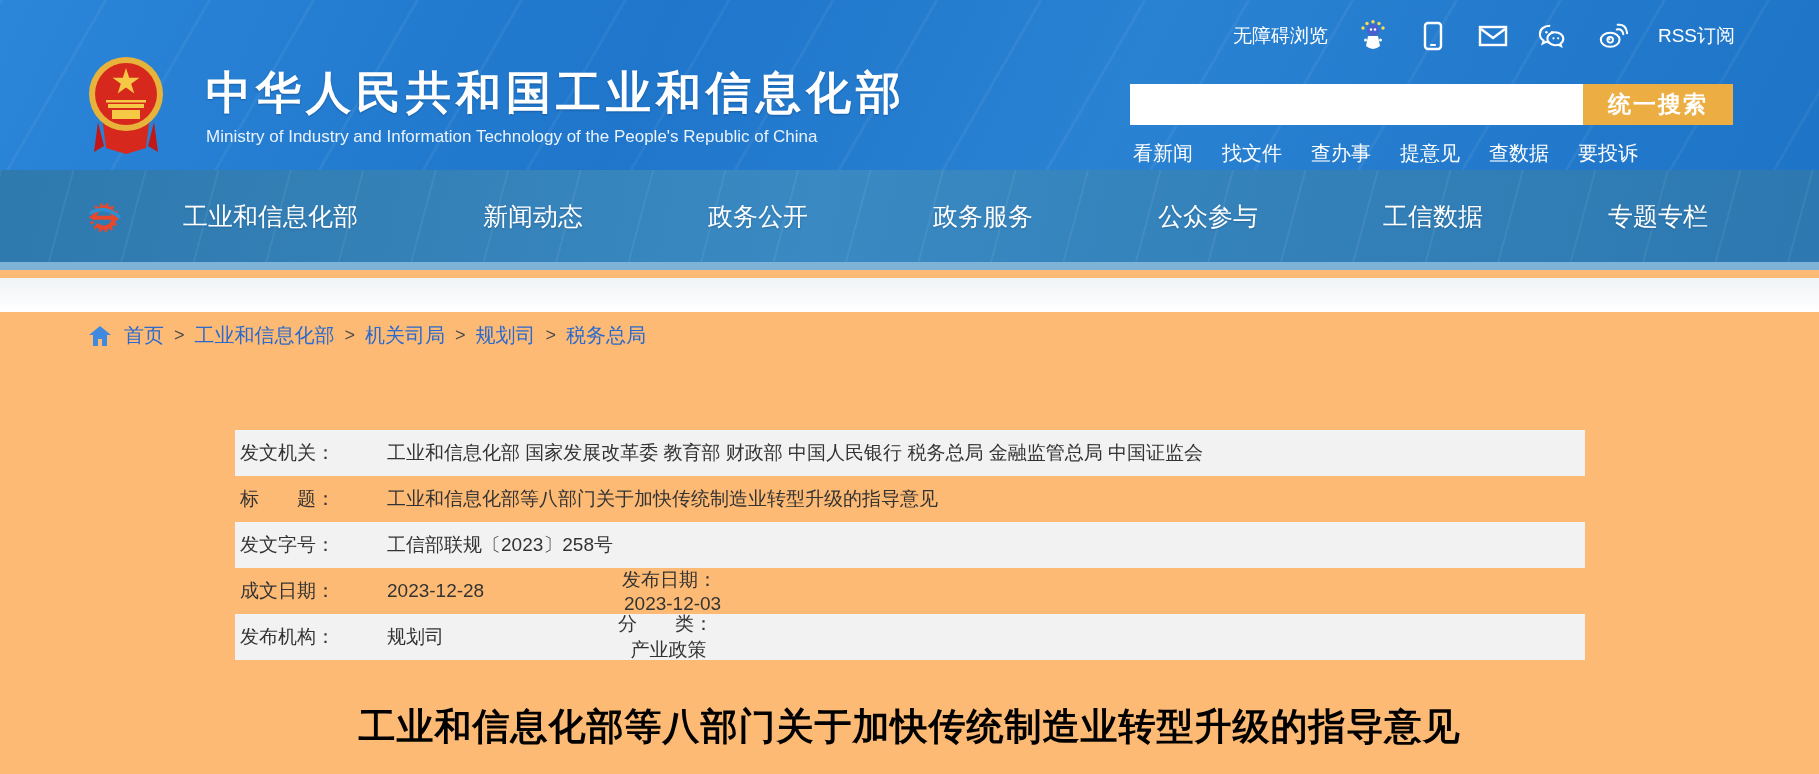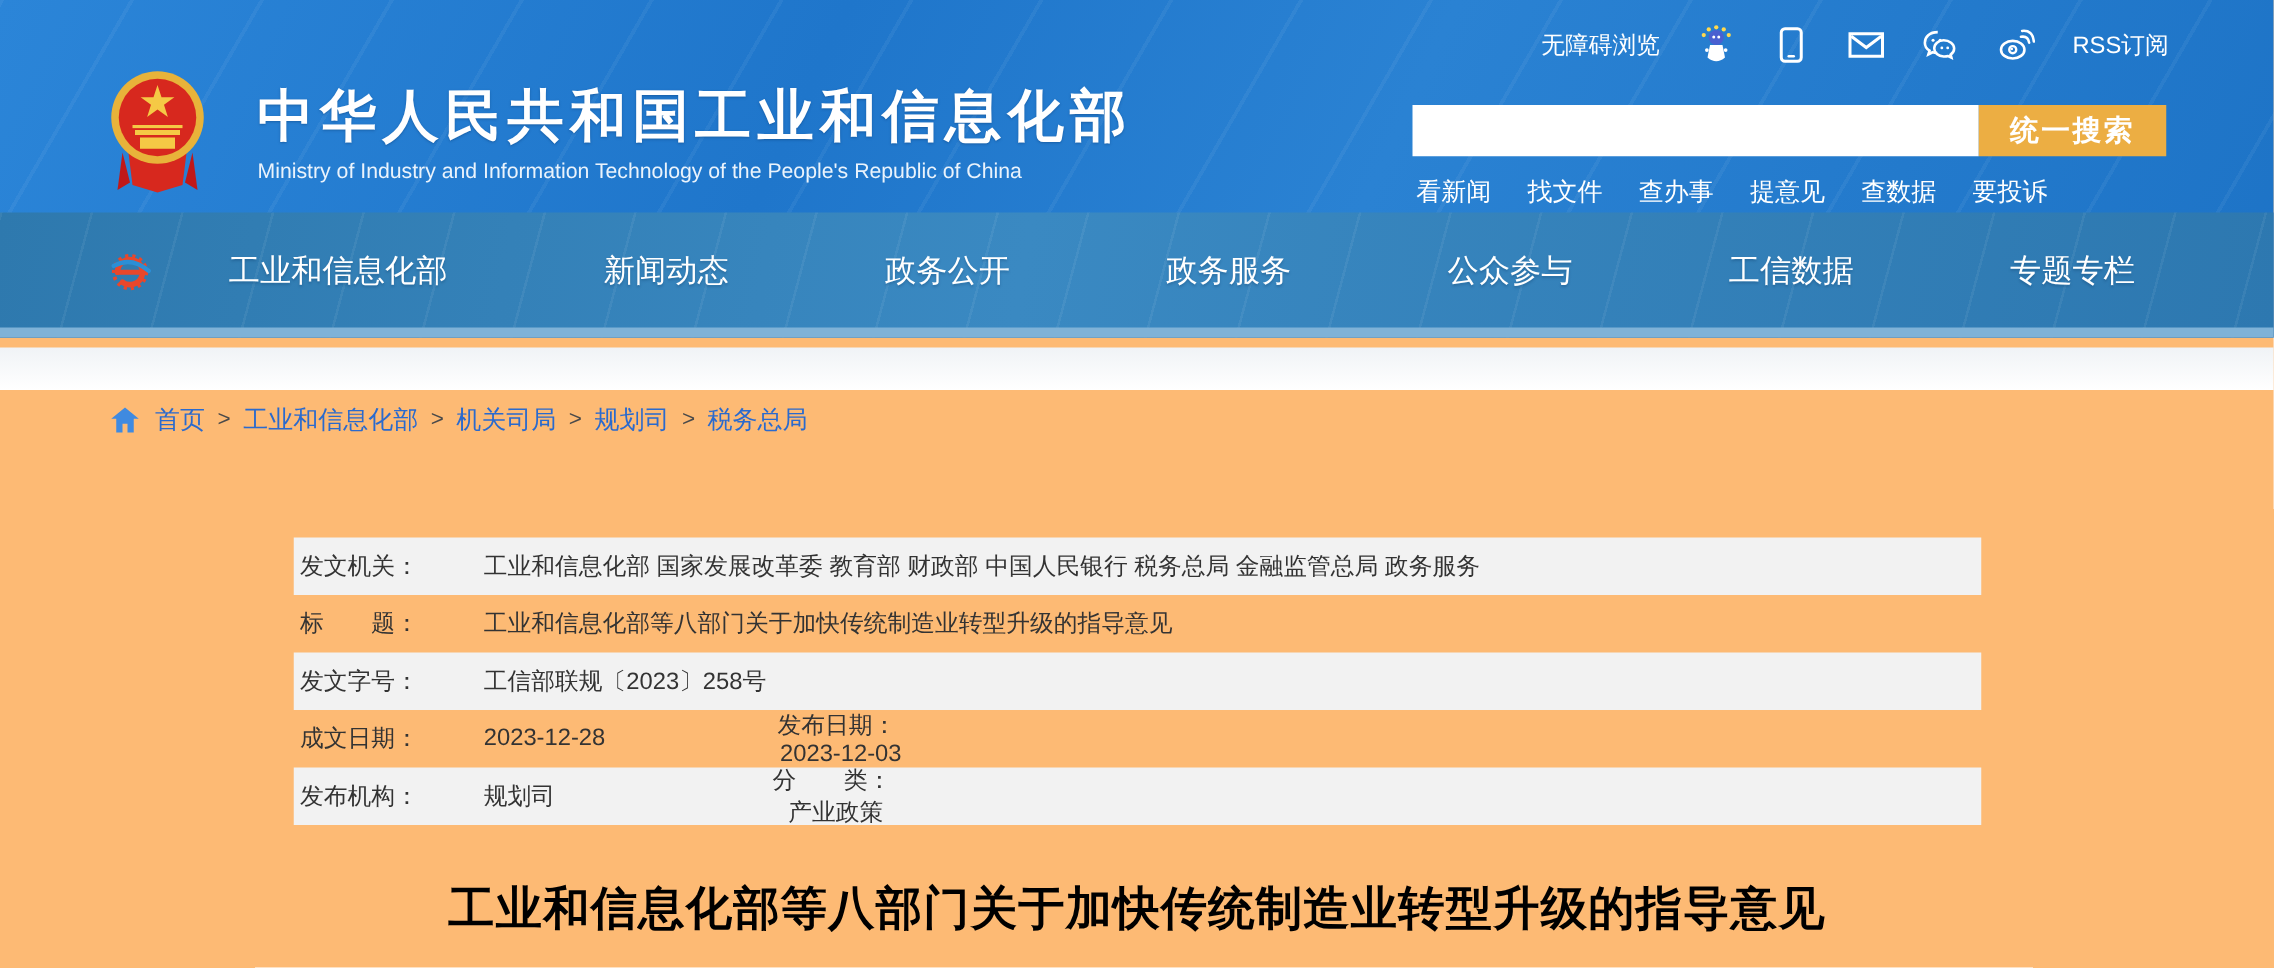--- a/index.html
+++ b/index.html
@@ -193,21 +193,21 @@
     <a>机关司局</a>
     <span class="sep">&gt;</span>
     <a>规划司</a>
     <span class="sep">&gt;</span>
     <a>税务总局</a>
   </div>
 
   <div class="doc-table">
     <div class="meta-row alt">
       <span class="lbl">发文机关：</span>
-      <span class="val">工业和信息化部 国家发展改革委 教育部 财政部 中国人民银行 税务总局 金融监管总局 政务服务</span>
+      <span class="val">工业和信息化部 国家发展改革委 教育部 财政部 中国人民银行 税务总局 金融监管总局 中国证监会</span>
     </div>
     <div class="meta-row">
       <span class="lbl">标　　题：</span>
       <span class="val">工业和信息化部等八部门关于加快传统制造业转型升级的指导意见</span>
     </div>
     <div class="meta-row alt">
       <span class="lbl">发文字号：</span>
       <span class="val">工信部联规〔2023〕258号</span>
     </div>
     <div class="meta-row">

